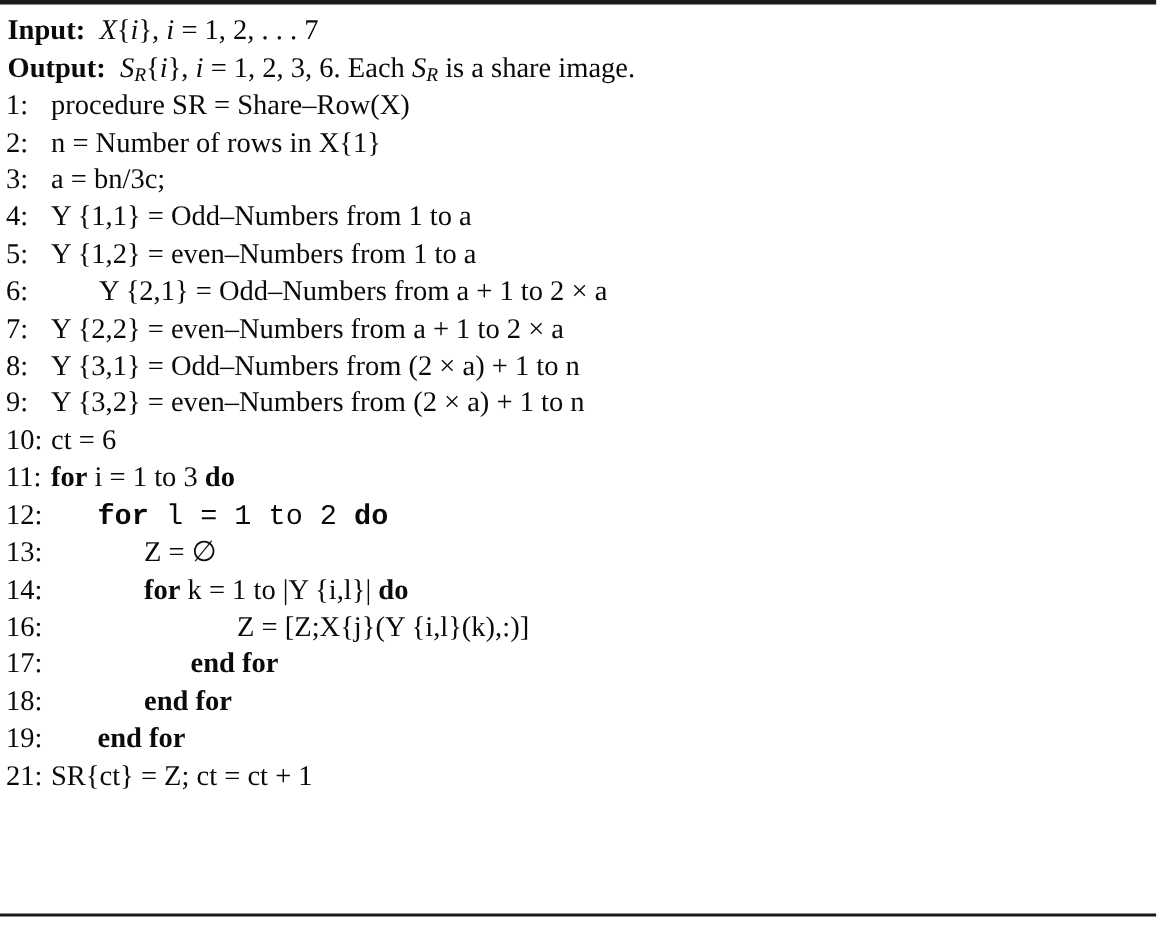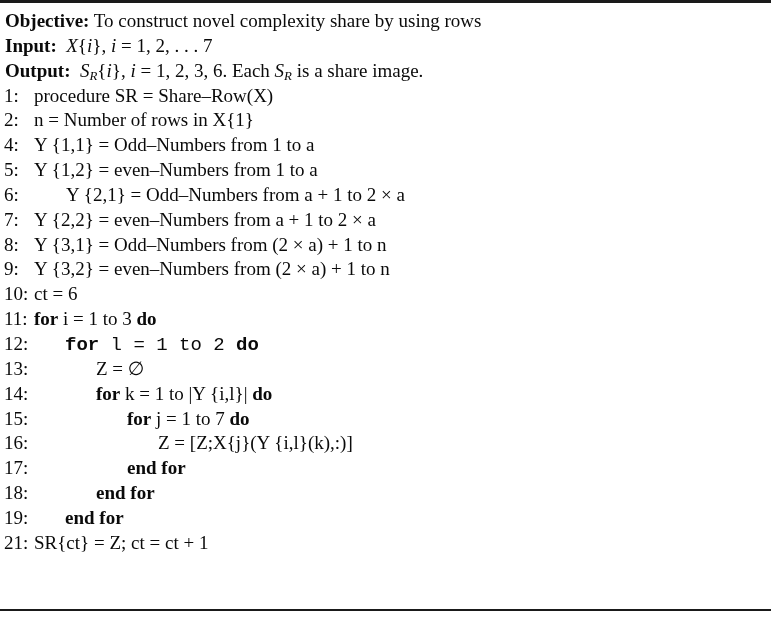--- a/index.html
+++ b/index.html
@@ -50,37 +50,36 @@
     font-size: 0.68em;
     vertical-align: -0.22em;
   }
 </style>
 </head>
 <body>
 
 <div class="page">
   <div class="rule rule-top"></div>
   <div class="content" id="algorithm-content">
-      <div class="line hline"><span class=" seg-b">Objective:</span><span class=""> To construct novel complexity share by using rows</span></div>
       <div class="line hline"><span class=" seg-b">Input:</span><span class="">  </span><span class=" seg-i">X</span><span class="">{</span><span class=" seg-i">i</span><span class="">}, </span><span class=" seg-i">i</span><span class=""> = 1, 2, . . . 7</span></div>
       <div class="line hline"><span class=" seg-b">Output:</span><span class="">  </span><span class=" seg-i">S</span><span class=" seg-i seg-sub">R</span><span class="">{</span><span class=" seg-i">i</span><span class="">}, </span><span class=" seg-i">i</span><span class=""> = 1, 2, 3, 6. Each </span><span class=" seg-i">S</span><span class=" seg-i seg-sub">R</span><span class=""> is a share image.</span></div>
       <div class="line code"><span class="num">1:</span><span class="body" style="padding-left: 0px;"><span class="">procedure SR = Share–Row(X)</span></span></div>
       <div class="line code"><span class="num">2:</span><span class="body" style="padding-left: 0px;"><span class="">n = Number of rows in X{1}</span></span></div>
+      <div class="line code"><span class="num">3:</span><span class="body" style="padding-left: 0px;"><span class="">a = bn/3c;</span></span></div>
       <div class="line code"><span class="num">4:</span><span class="body" style="padding-left: 0px;"><span class="">Y {1,1} = Odd–Numbers from 1 to a</span></span></div>
       <div class="line code"><span class="num">5:</span><span class="body" style="padding-left: 0px;"><span class="">Y {1,2} = even–Numbers from 1 to a</span></span></div>
       <div class="line code"><span class="num">6:</span><span class="body" style="padding-left: 0px; margin-left: 32px;"><span class="">Y {2,1} = Odd–Numbers from a + 1 to 2 × a</span></span></div>
       <div class="line code"><span class="num">7:</span><span class="body" style="padding-left: 0px;"><span class="">Y {2,2} = even–Numbers from a + 1 to 2 × a</span></span></div>
       <div class="line code"><span class="num">8:</span><span class="body" style="padding-left: 0px;"><span class="">Y {3,1} = Odd–Numbers from (2 × a) + 1 to n</span></span></div>
       <div class="line code"><span class="num">9:</span><span class="body" style="padding-left: 0px;"><span class="">Y {3,2} = even–Numbers from (2 × a) + 1 to n</span></span></div>
       <div class="line code"><span class="num">10:</span><span class="body" style="padding-left: 0px;"><span class="">ct = 6</span></span></div>
       <div class="line code"><span class="num">11:</span><span class="body" style="padding-left: 0px;"><span class=" seg-b">for</span><span class=""> i = 1 to 3 </span><span class=" seg-b">do</span></span></div>
       <div class="line code"><span class="num">12:</span><span class="body" style="padding-left: 31px; font-family: Liberation Mono, monospace;"><span class=" seg-b">for</span><span class=""> l = 1 to 2 </span><span class=" seg-b">do</span></span></div>
       <div class="line code"><span class="num">13:</span><span class="body" style="padding-left: 62px;"><span class="">Z = ∅</span></span></div>
       <div class="line code"><span class="num">14:</span><span class="body" style="padding-left: 62px;"><span class=" seg-b">for</span><span class=""> k = 1 to |Y {i,l}| </span><span class=" seg-b">do</span></span></div>
-      <div class="line code"><span class="num">15:</span><span class="body" style="padding-left: 93px;"><span class=" seg-b">for</span><span class=""> j = 1 to 7 </span><span class=" seg-b">do</span></span></div>
       <div class="line code"><span class="num">16:</span><span class="body" style="padding-left: 124px;"><span class="">Z = [Z;X{j}(Y {i,l}(k),:)]</span></span></div>
       <div class="line code"><span class="num">17:</span><span class="body" style="padding-left: 93px;"><span class=" seg-b">end for</span></span></div>
       <div class="line code"><span class="num">18:</span><span class="body" style="padding-left: 62px;"><span class=" seg-b">end for</span></span></div>
       <div class="line code"><span class="num">19:</span><span class="body" style="padding-left: 31px;"><span class=" seg-b">end for</span></span></div>
       <div class="line code"><span class="num">21:</span><span class="body" style="padding-left: 0px;"><span class="">SR{ct} = Z; ct = ct + 1</span></span></div>
     </div>
   <div class="rule rule-bottom"></div>
 </div>
 
 </body></html>

